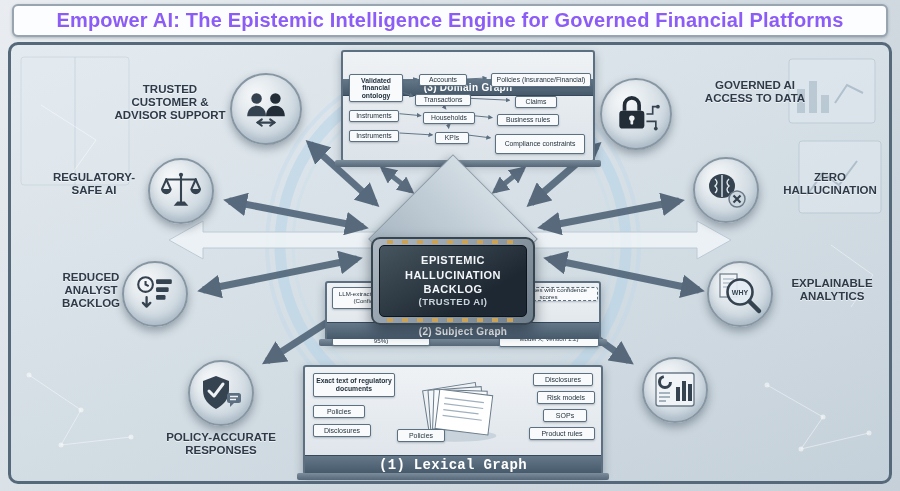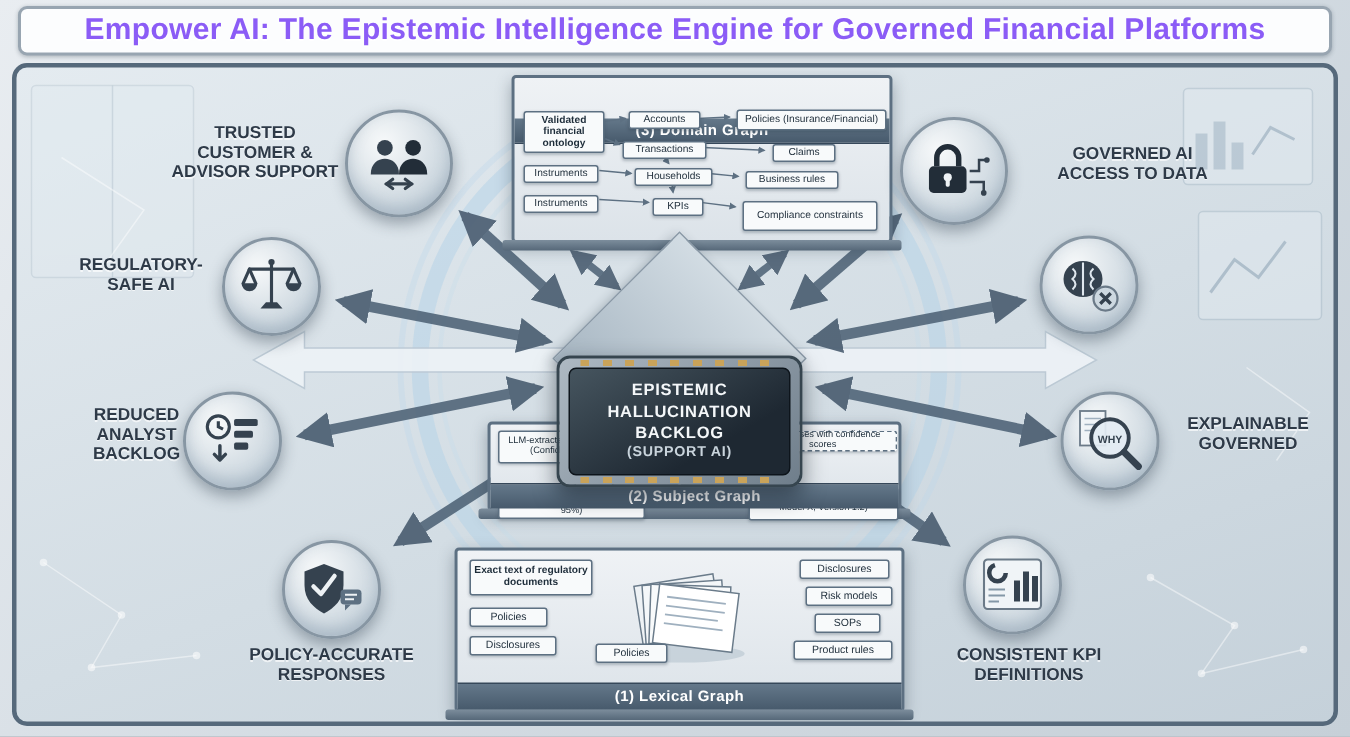--- a/index.html
+++ b/index.html
@@ -217,32 +217,32 @@
         </g>
       </svg>
       <div class="node strong" style="left:8px; top:6px; width:82px; height:24px;">Exact text of regulatory documents</div>
       <div class="node" style="left:8px; top:38px; width:52px; height:13px; font-size:7px;">Policies</div>
       <div class="node" style="left:8px; top:57px; width:58px; height:13px; font-size:7px;">Disclosures</div>
       <div class="node" style="left:92px; top:62px; width:48px; height:13px; font-size:7px;">Policies</div>
       <div class="node" style="left:228px; top:6px; width:60px; height:13px; font-size:7px;">Disclosures</div>
       <div class="node" style="left:232px; top:24px; width:58px; height:13px; font-size:7px;">Risk models</div>
       <div class="node" style="left:238px; top:42px; width:44px; height:13px; font-size:7px;">SOPs</div>
       <div class="node" style="left:224px; top:60px; width:66px; height:13px; font-size:7px;">Product rules</div>
-      <div class="panel-bar bar-bottom" style="height:18px; font-size:10px;">(1) Lexical Graph</div>
+      <div class="panel-bar bar-bottom" style="height:18px; font-size:14px;font-family:Liberation Mono, monospace;">(1) Lexical Graph</div>
     </div>
 
     <div class="chip-base"></div>
     <div class="chip">
       <div class="pin-row pins-top"></div>
       <div class="pin-row pins-bottom"></div>
       <div class="chip-inner">
         <div>EPISTEMIC</div>
         <div>HALLUCINATION</div>
         <div>BACKLOG</div>
-        <div class="chip-sub">(SUPPORT AI)</div>
+        <div class="chip-sub">(TRUSTED AI)</div>
       </div>
     </div>
 
     <div class="benefit-circle" style="left:219px; top:28px; width:72px; height:72px;">
       <svg width="46" height="40" viewBox="0 0 44 38">
         <g fill="#35424f">
             <circle cx="13" cy="9" r="5"></circle>
             <path d="M4 26 c0-7 4.5-10 9-10 s9 3 9 10 z"></path>
           </g>
         <g fill="#222d38">
@@ -352,18 +352,18 @@
             <line x1="7" y1="27" x2="18" y2="27"></line>
             <line x1="7" y1="31" x2="14" y2="31"></line>
         </g>
       </svg>
     </div>
 
     <div class="benefit-label" style="left:100px; top:38px; width:118px;">TRUSTED CUSTOMER &amp; ADVISOR SUPPORT</div>
     <div class="benefit-label" style="left:30px; top:126px; width:106px;">REGULATORY-SAFE AI</div>
     <div class="benefit-label" style="left:28px; top:226px; width:104px;">REDUCED ANALYST BACKLOG</div>
     <div class="benefit-label" style="left:146px; top:386px; width:128px;text-align:center;">POLICY-ACCURATE RESPONSES</div>
-    <div class="benefit-label" style="left:680px; top:52px; width:128px;text-align:center;">GOVERNED AI ACCESS TO DATA</div>
-    <div class="benefit-label" style="left:768px; top:232px; width:106px;">EXPLAINABLE GOVERNED</div>
-    <div class="benefit-label" style="left:602px; top:386px; width:146px;">CONSISTENT KPI DEFINITIONS</div>
+    <div class="benefit-label" style="left:680px; top:34px; width:128px;text-align:center;">GOVERNED AI ACCESS TO DATA</div>
+    <div class="benefit-label" style="left:766px; top:126px; width:106px;">ZERO HALLUCINATION</div>
+    <div class="benefit-label" style="left:768px; top:232px; width:106px;">EXPLAINABLE ANALYTICS</div>
 
   </div>
 </div>
 
 </body></html>

